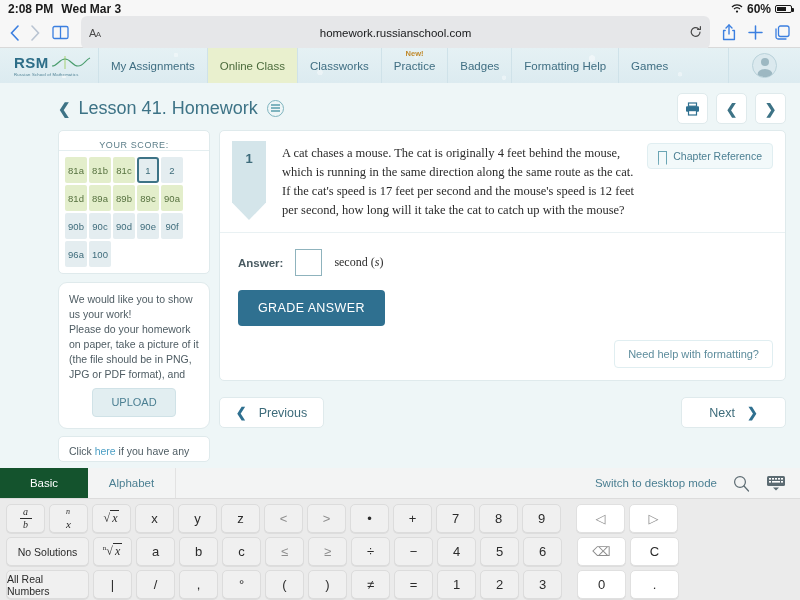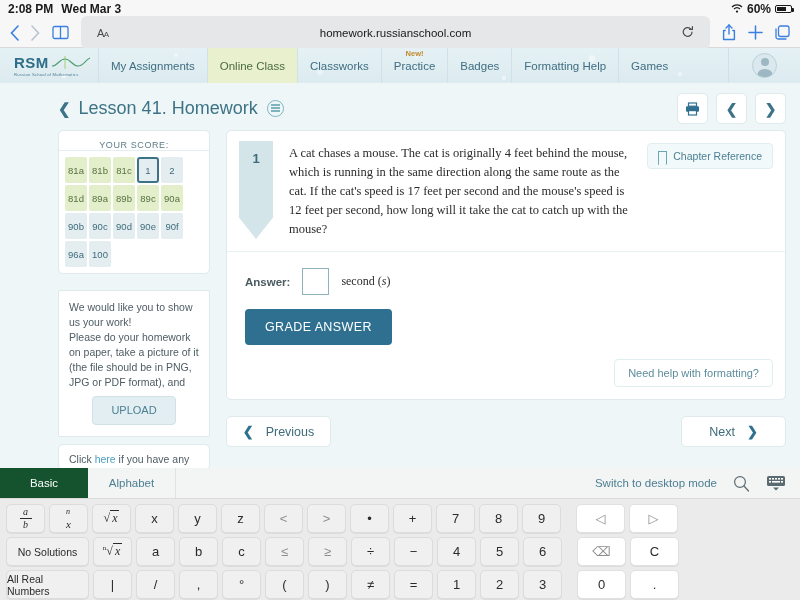--- a/index.html
+++ b/index.html
@@ -32,21 +32,21 @@
   
   .browserbar {
     height: 30px; background: #f7f7f7;
     display: flex; align-items: center; gap: 12px; padding: 0 10px;
     border-bottom: 1px solid #d9d9d9;
   }
   .bicon { color: #3b7fe0; display: flex; align-items: center; justify-content: center; }
   .bicon.dim { color: #b9c4d2; }
   .urlbar {
     flex: 1; height: 33px; background: #e6e7e9; border-radius: 6px;
-    display: flex; align-items: center; padding: 0 16px; position: relative;
+    display: flex; align-items: center; padding: 0 8px; position: relative;
   }
   .urlbar .aa { font-size: 11px; color: #4a4a4a; letter-spacing: -.5px; }
   .urlbar .aa small { font-size: 8px; }
   .urlbar .url {
     position: absolute; left: 0; right: 0; text-align: center;
     font-size: 11.5px; color: #17181a;
   }
   .urlbar .reload { margin-left: auto; color: #4a4a4a; z-index: 1; }
 
   
@@ -106,38 +106,38 @@
   }
   .bookicon span { display:block; width:9px; height:9px; background:#7fb4bf;
     -webkit-mask: repeating-linear-gradient(#000 0 2px, transparent 2px 3px);
     mask: repeating-linear-gradient(#000 0 2px, transparent 2px 3px); }
   .hdrbtns { margin-left: auto; display: flex; gap: 8px; }
   .sqbtn {
     width: 31px; height: 31px; background: #fff; border: 1px solid #dfeaec; border-radius: 5px;
     display: flex; align-items: center; justify-content: center; color: #3d7386; font-size: 14px; font-weight: bold;
   }
 
-  .content { display: flex; padding: 0 14px 0 58px; gap: 16px; }
+  .content { display: flex; padding: 0 14px 0 58px; gap: 9px; }
 
   
   .leftcol { width: 152px; }
   .scorecard { background: #fff; border: 1px solid #dfeaec; border-radius: 5px; }
   .scorelbl { text-align: center; font-size: 9px; letter-spacing: .6px; color: #5b7d88; padding-top: 9px; }
   .scoreval { text-align: center; font-size: 26px; font-weight: bold; color: #2e6e88; padding: 1px 0 8px; }
   .grid { border-top: 1px solid #e4eef0; padding: 6px; display: flex; flex-wrap: wrap; gap: 2px; }
   .cell {
     width: 22px; height: 26px; display: flex; align-items: center; justify-content: center;
     font-size: 9.5px; color: #3d6b7a; border-radius: 2px;
   }
   .cell.green { background: #e3eecb; color: #56713f; }
   .cell.grey  { background: #e4edf0; }
   .cell.sel   { background: #e4edf0; border: 2px solid #3d7386; border-radius: 3px; }
 
   .worknote {
-    margin-top: 16px; background: #fff; border: 1px solid #dfeaec; border-radius: 2px;
+    margin-top: 8px; background: #fff; border: 1px solid #dfeaec; border-radius: 9px;
     padding: 9px 10px; font-size: 10.5px; line-height: 15px; color: #4e5c63;
   }
   .uploadwrap { display: flex; justify-content: center; padding: 6px 0 2px; }
   .uploadbtn {
     background: #e2eef1; border: 1px solid #d0e2e7; border-radius: 4px;
     padding: 6px 18px; font-size: 11px; color: #4b7f92;
   }
   .clicknote {
     margin-top: 7px; background: #fff; border: 1px solid #dfeaec; border-radius: 5px;
     padding: 8px 10px; font-size: 10.5px; color: #4e5c63; height: 26px; overflow: hidden;

